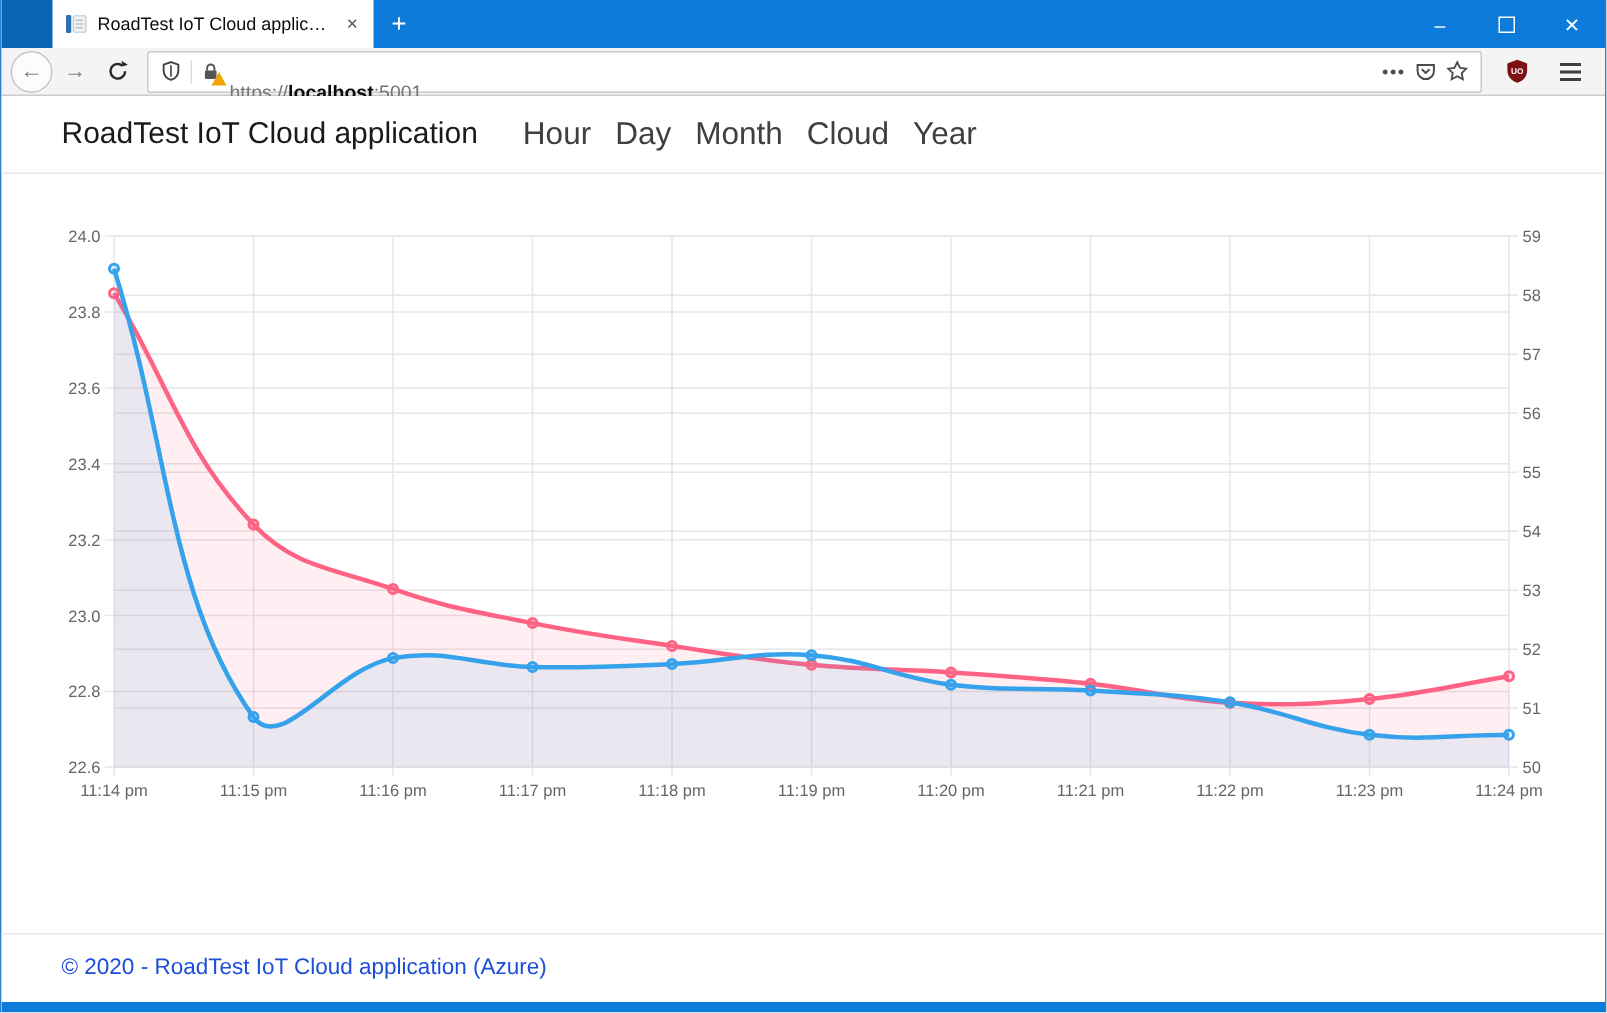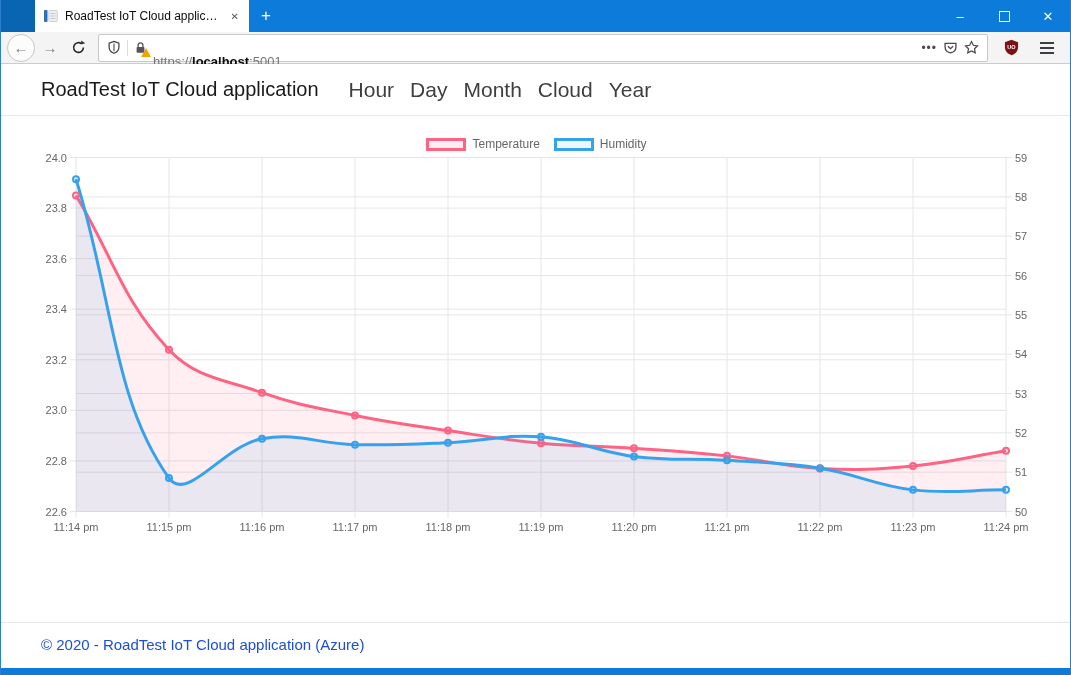--- a/index.html
+++ b/index.html
@@ -137,30 +137,20 @@
       <nav class="navlinks">
         <a href="#">Hour</a>
         <a href="#">Day</a>
         <a href="#">Month</a>
         <a href="#">Cloud</a>
         <a href="#">Year</a>
       </nav>
     </div>
 
     <div class="chart-wrap">
-      <div id="legend">
-          <div class="legend-item">
-            <span class="legend-swatch" style="border-color: rgb(255, 99, 132); background: rgba(255, 99, 132, 0.1);"></span>
-            <span class="legend-label">Temperature</span>
-          </div>
-          <div class="legend-item">
-            <span class="legend-swatch" style="border-color: rgb(54, 162, 235); background: rgba(54, 162, 235, 0.1);"></span>
-            <span class="legend-label">Humidity</span>
-          </div>
-        </div>
       <svg id="chart-svg" width="991" height="430" viewBox="0 0 991 430">
           <line x1="35" y1="395.5" x2="965" y2="395.5" stroke="#e6e6e6" stroke-width="1"></line>
           <line x1="29" y1="395.5" x2="35" y2="395.5" stroke="#e6e6e6" stroke-width="1"></line>
           <text x="26" y="399.5" font-size="11" fill="#666666" text-anchor="end">22.6</text>
           <line x1="35" y1="344.92857142857156" x2="965" y2="344.92857142857156" stroke="#e6e6e6" stroke-width="1"></line>
           <line x1="29" y1="344.92857142857156" x2="35" y2="344.92857142857156" stroke="#e6e6e6" stroke-width="1"></line>
           <text x="26" y="348.92857142857156" font-size="11" fill="#666666" text-anchor="end">22.8</text>
           <line x1="35" y1="294.3571428571431" x2="965" y2="294.3571428571431" stroke="#e6e6e6" stroke-width="1"></line>
           <line x1="29" y1="294.3571428571431" x2="35" y2="294.3571428571431" stroke="#e6e6e6" stroke-width="1"></line>
           <text x="26" y="298.3571428571431" font-size="11" fill="#666666" text-anchor="end">23.0</text>

